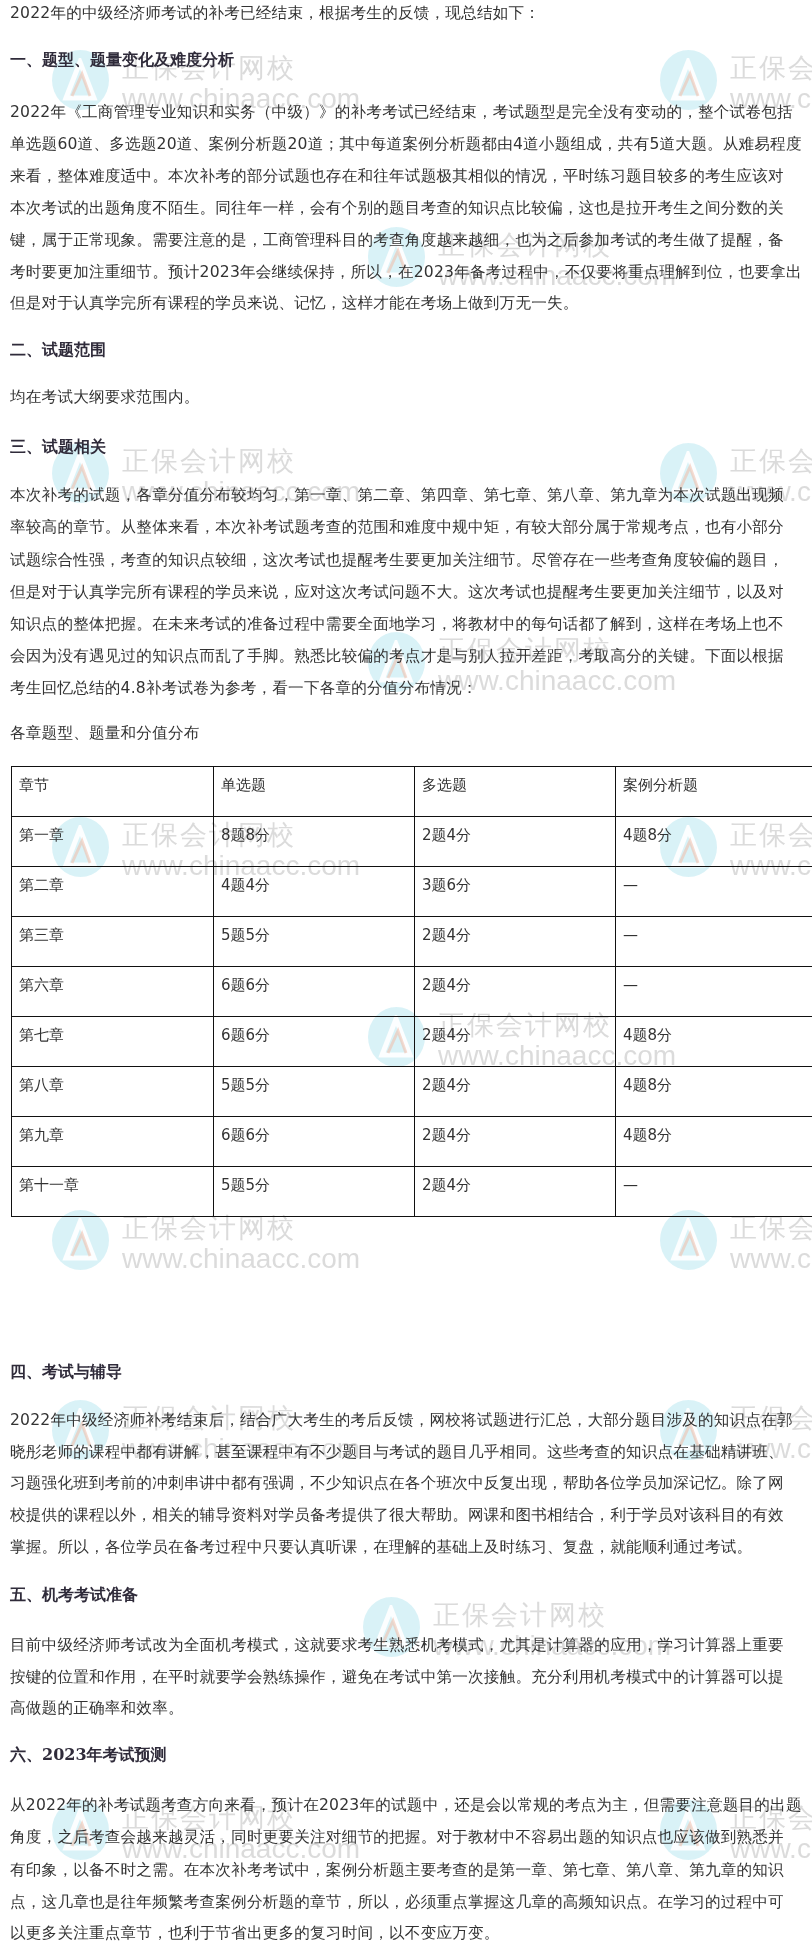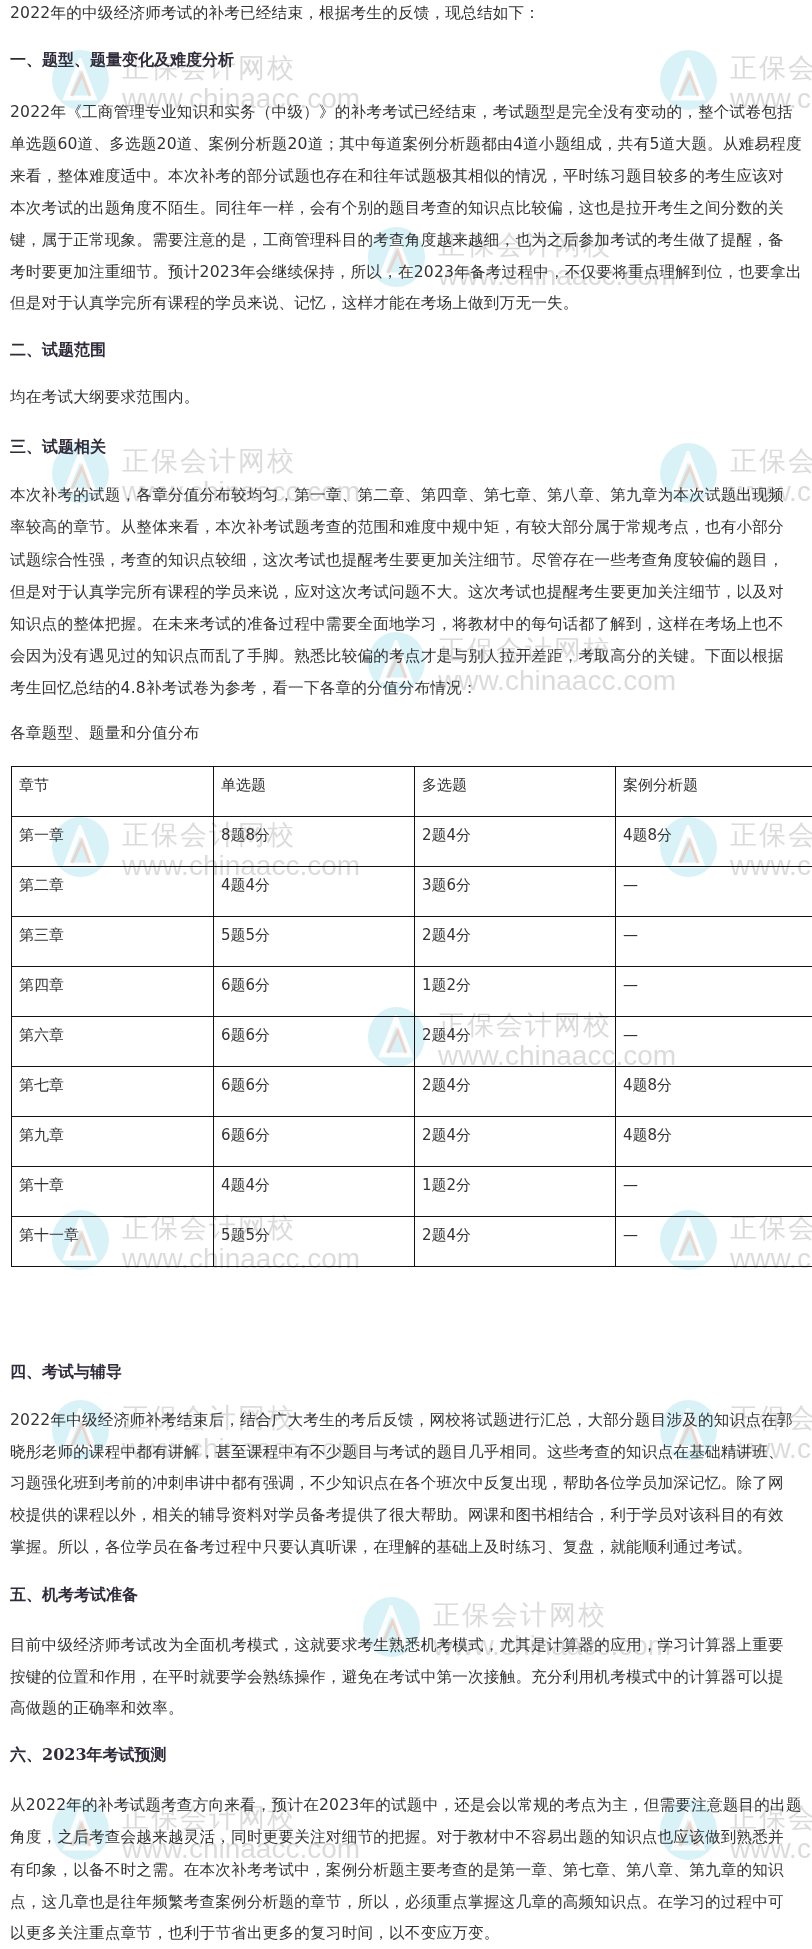--- a/index.html
+++ b/index.html
@@ -266,48 +266,42 @@
         <td>3题6分</td>
         <td>—</td>
       </tr>
       <tr>
         <td>第三章</td>
         <td>5题5分</td>
         <td>2题4分</td>
         <td>—</td>
       </tr>
       <tr>
-        <td>第四章</td>
-        <td>6题6分</td>
-        <td>1题2分</td>
-        <td>—</td>
-      </tr>
-      <tr>
         <td>第六章</td>
         <td>6题6分</td>
         <td>2题4分</td>
         <td>—</td>
       </tr>
       <tr>
         <td>第七章</td>
         <td>6题6分</td>
         <td>2题4分</td>
         <td>4题8分</td>
       </tr>
       <tr>
+        <td>第八章</td>
+        <td>5题5分</td>
+        <td>2题4分</td>
+        <td>4题8分</td>
+      </tr>
+      <tr>
         <td>第九章</td>
         <td>6题6分</td>
         <td>2题4分</td>
         <td>4题8分</td>
-      </tr>
-      <tr>
-        <td>第十章</td>
-        <td>4题4分</td>
-        <td>1题2分</td>
-        <td>—</td>
       </tr>
       <tr>
         <td>第十一章</td>
         <td>5题5分</td>
         <td>2题4分</td>
         <td>—</td>
       </tr>
     </tbody>
       </table>
 

